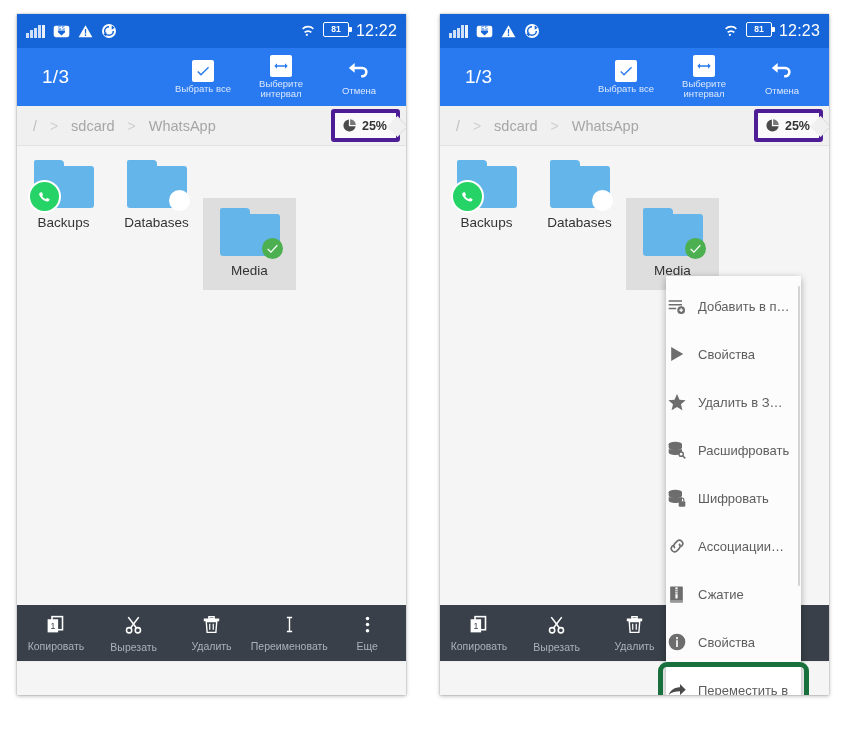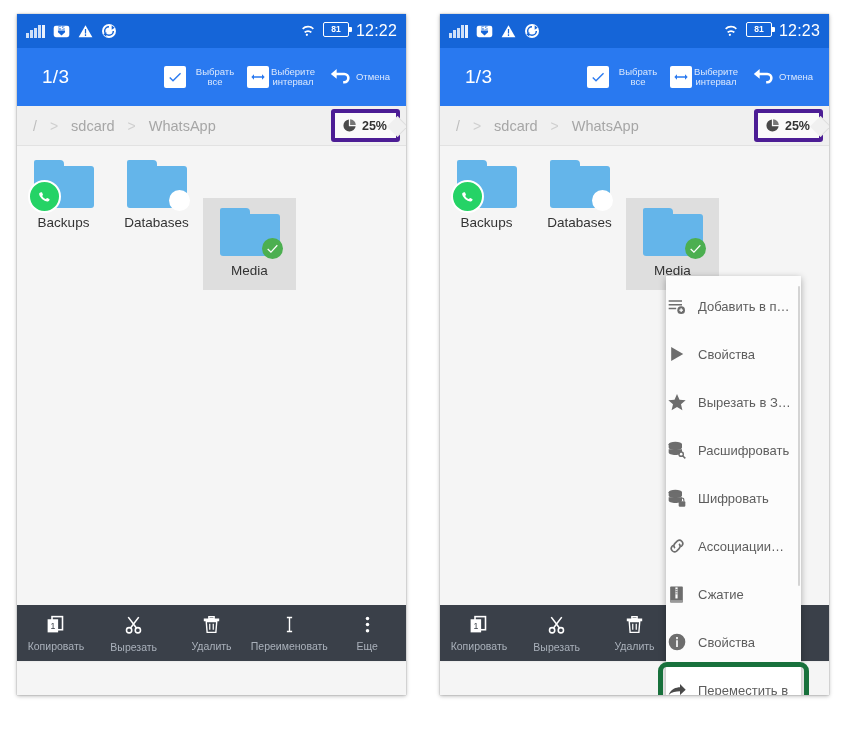--- a/index.html
+++ b/index.html
@@ -83,20 +83,21 @@
     color: #ffffff;
     font-size: 19px;
     padding-left: 21px;
     flex: 1;
     letter-spacing: .3px;
   }
   .abtn {
     width: 78px;
     height: 50px;
     display: flex;
+    flex-direction: column;
     align-items: center;
     justify-content: center;
     gap: 2px;
   }
   .abtn .lbl {
     color: #dbe8fd;
     font-size: 9.5px;
     text-align: center;
     line-height: 10.5px;
   }
@@ -579,21 +580,21 @@
               </svg>
             </span>
             <span class="lbl">Свойства</span>
           </div>
           <div class="mitem">
             <span class="mico">
               <svg class="ico" width="20" height="20" viewBox="0 0 24 24" fill="#6d6d6d">
                 <path d="M12 2.5 15 9.3l7.4.6-5.6 4.8 1.7 7.2L12 18l-6.5 3.9 1.7-7.2L1.6 9.9 9 9.3z"></path>
               </svg>
             </span>
-            <span class="lbl">Вырезать в З…</span>
+            <span class="lbl">Удалить в З…</span>
           </div>
           <div class="mitem">
             <span class="mico">
               <svg class="ico" width="20" height="20" viewBox="0 0 24 24" fill="#6d6d6d">
                 <ellipse cx="10" cy="5" rx="8" ry="3"></ellipse>
                 <path d="M2 5v4c0 1.7 3.6 3 8 3s8-1.3 8-3V5z"></path>
                 <path d="M2 11v4c0 1.7 3.6 3 8 3s8-1.3 8-3v-4z"></path>
                 <circle cx="17" cy="17" r="3.4" fill="#6d6d6d"></circle>
                 <path d="M18.4 18.6 22 22" stroke="#6d6d6d" stroke-width="1.8"></path>
                 <circle cx="17" cy="17" r="1.6" fill="#fcfcfc"></circle>

